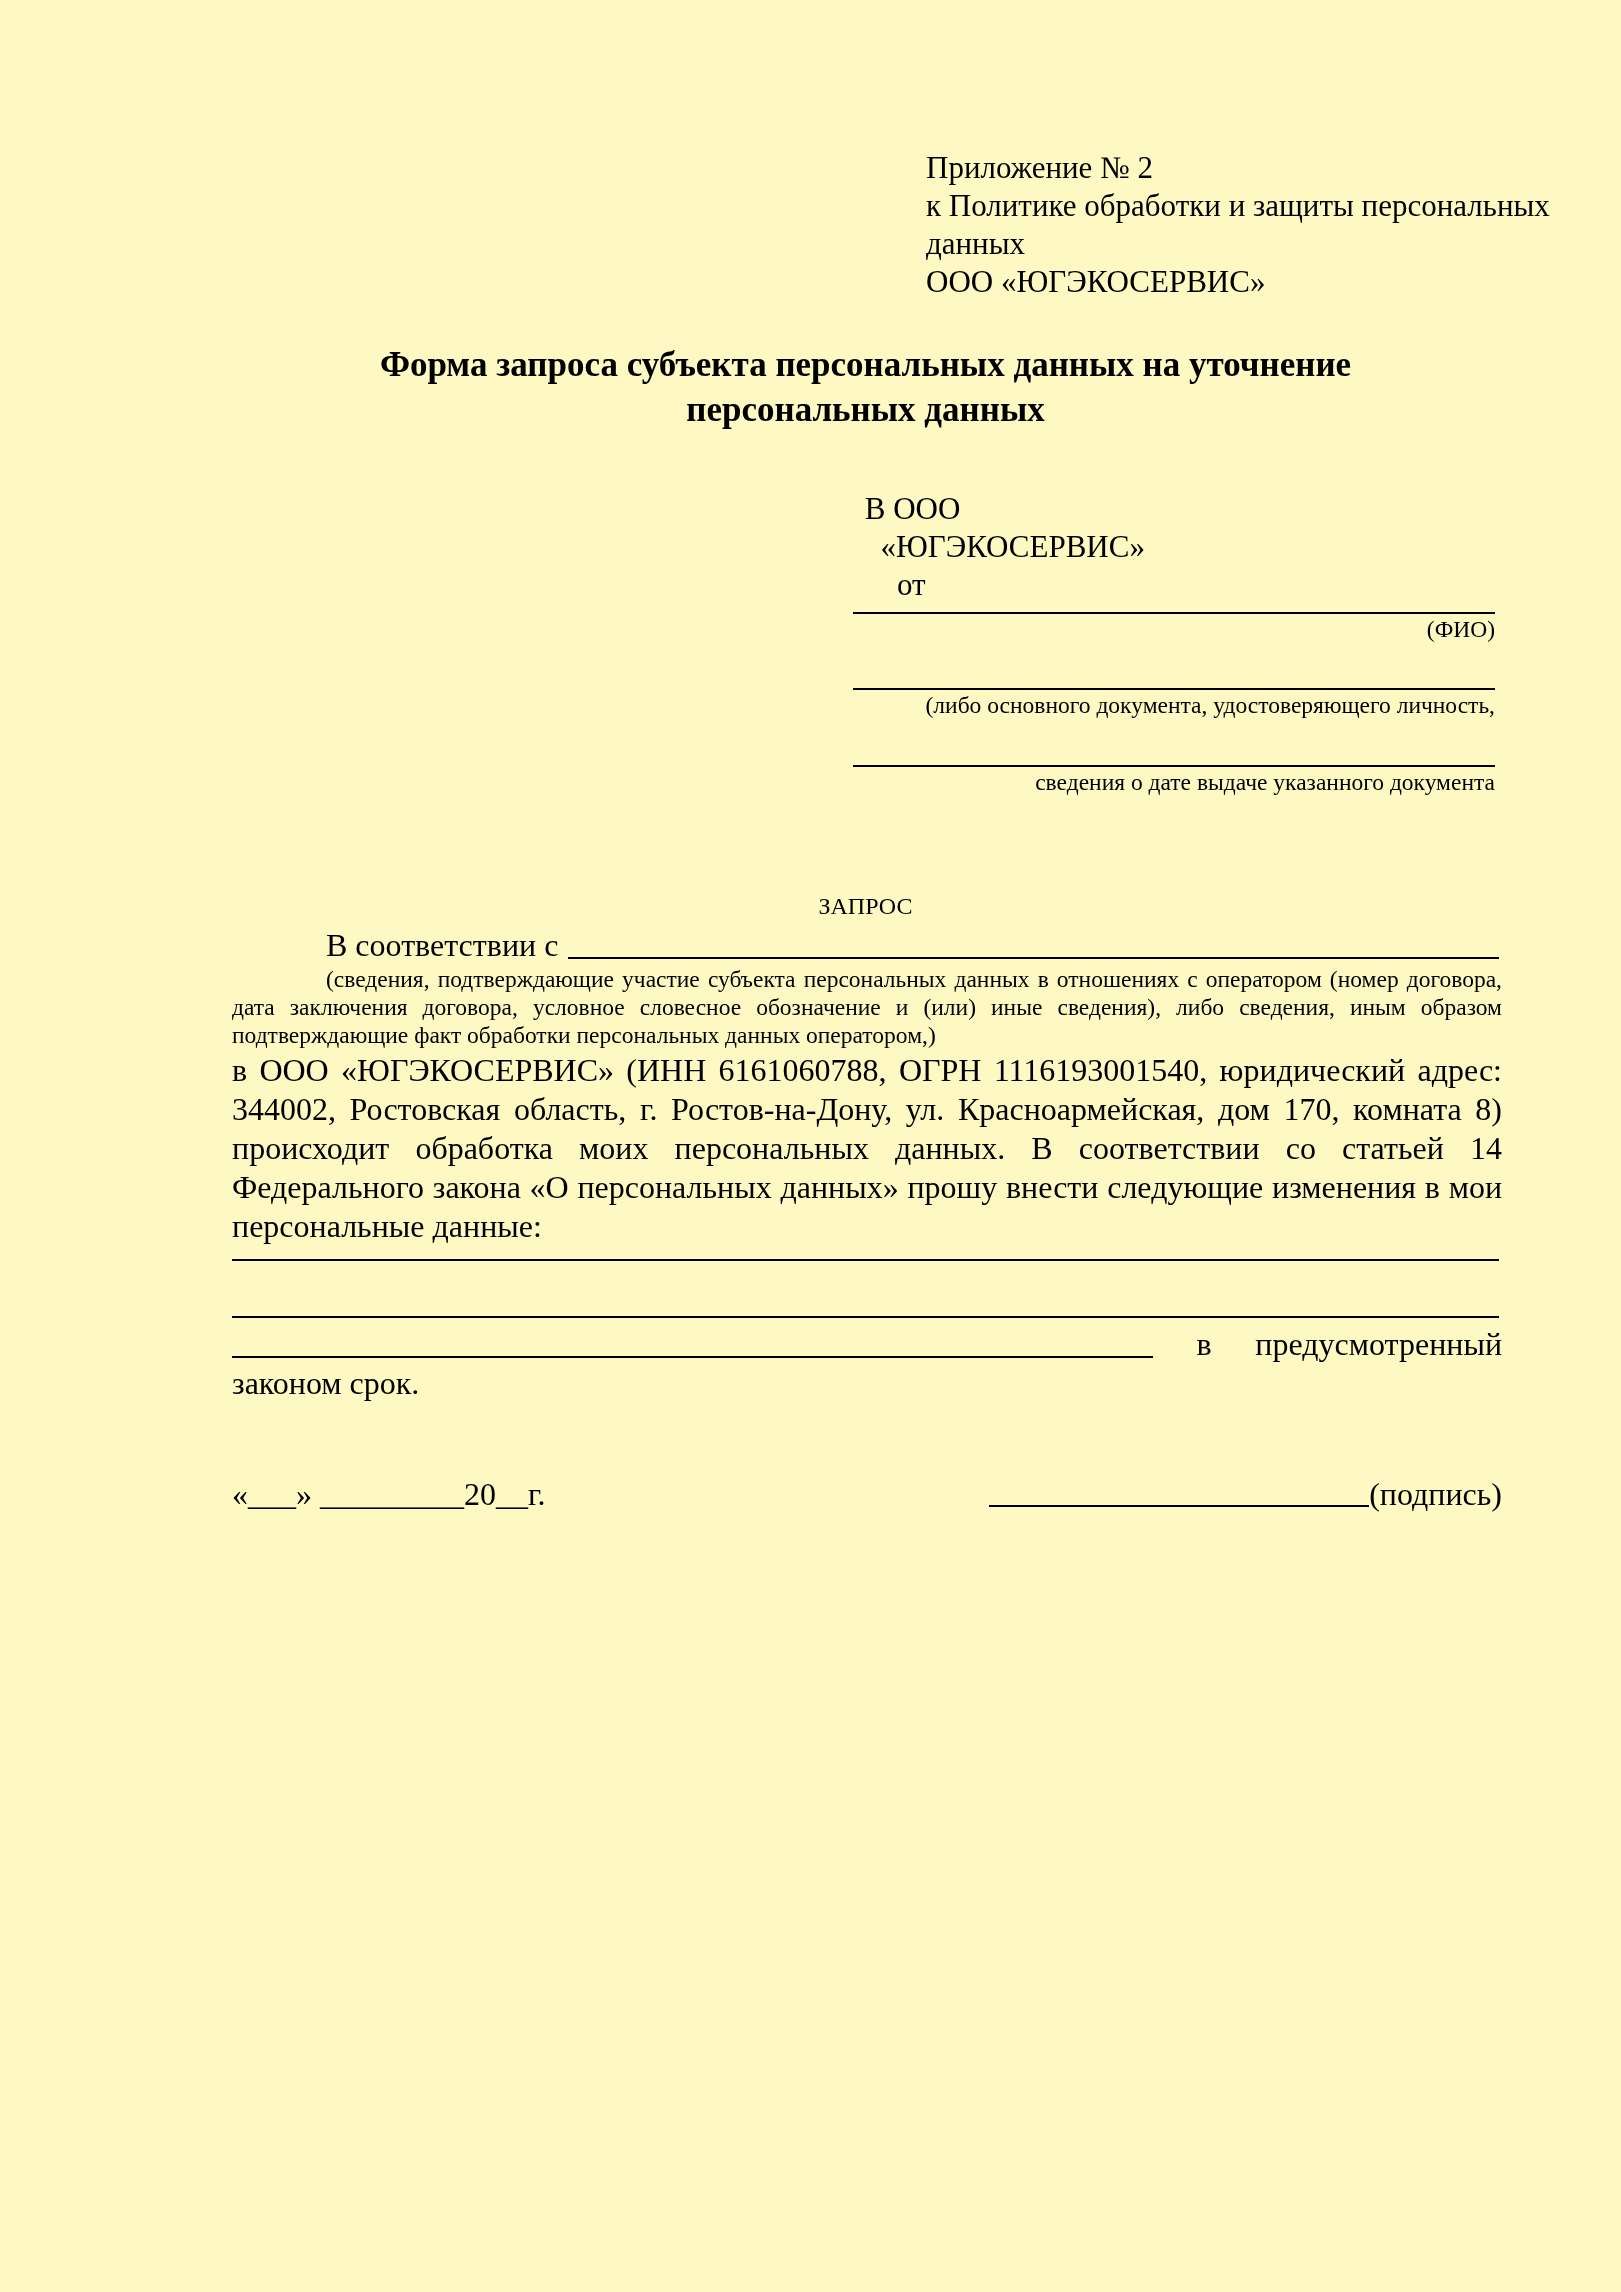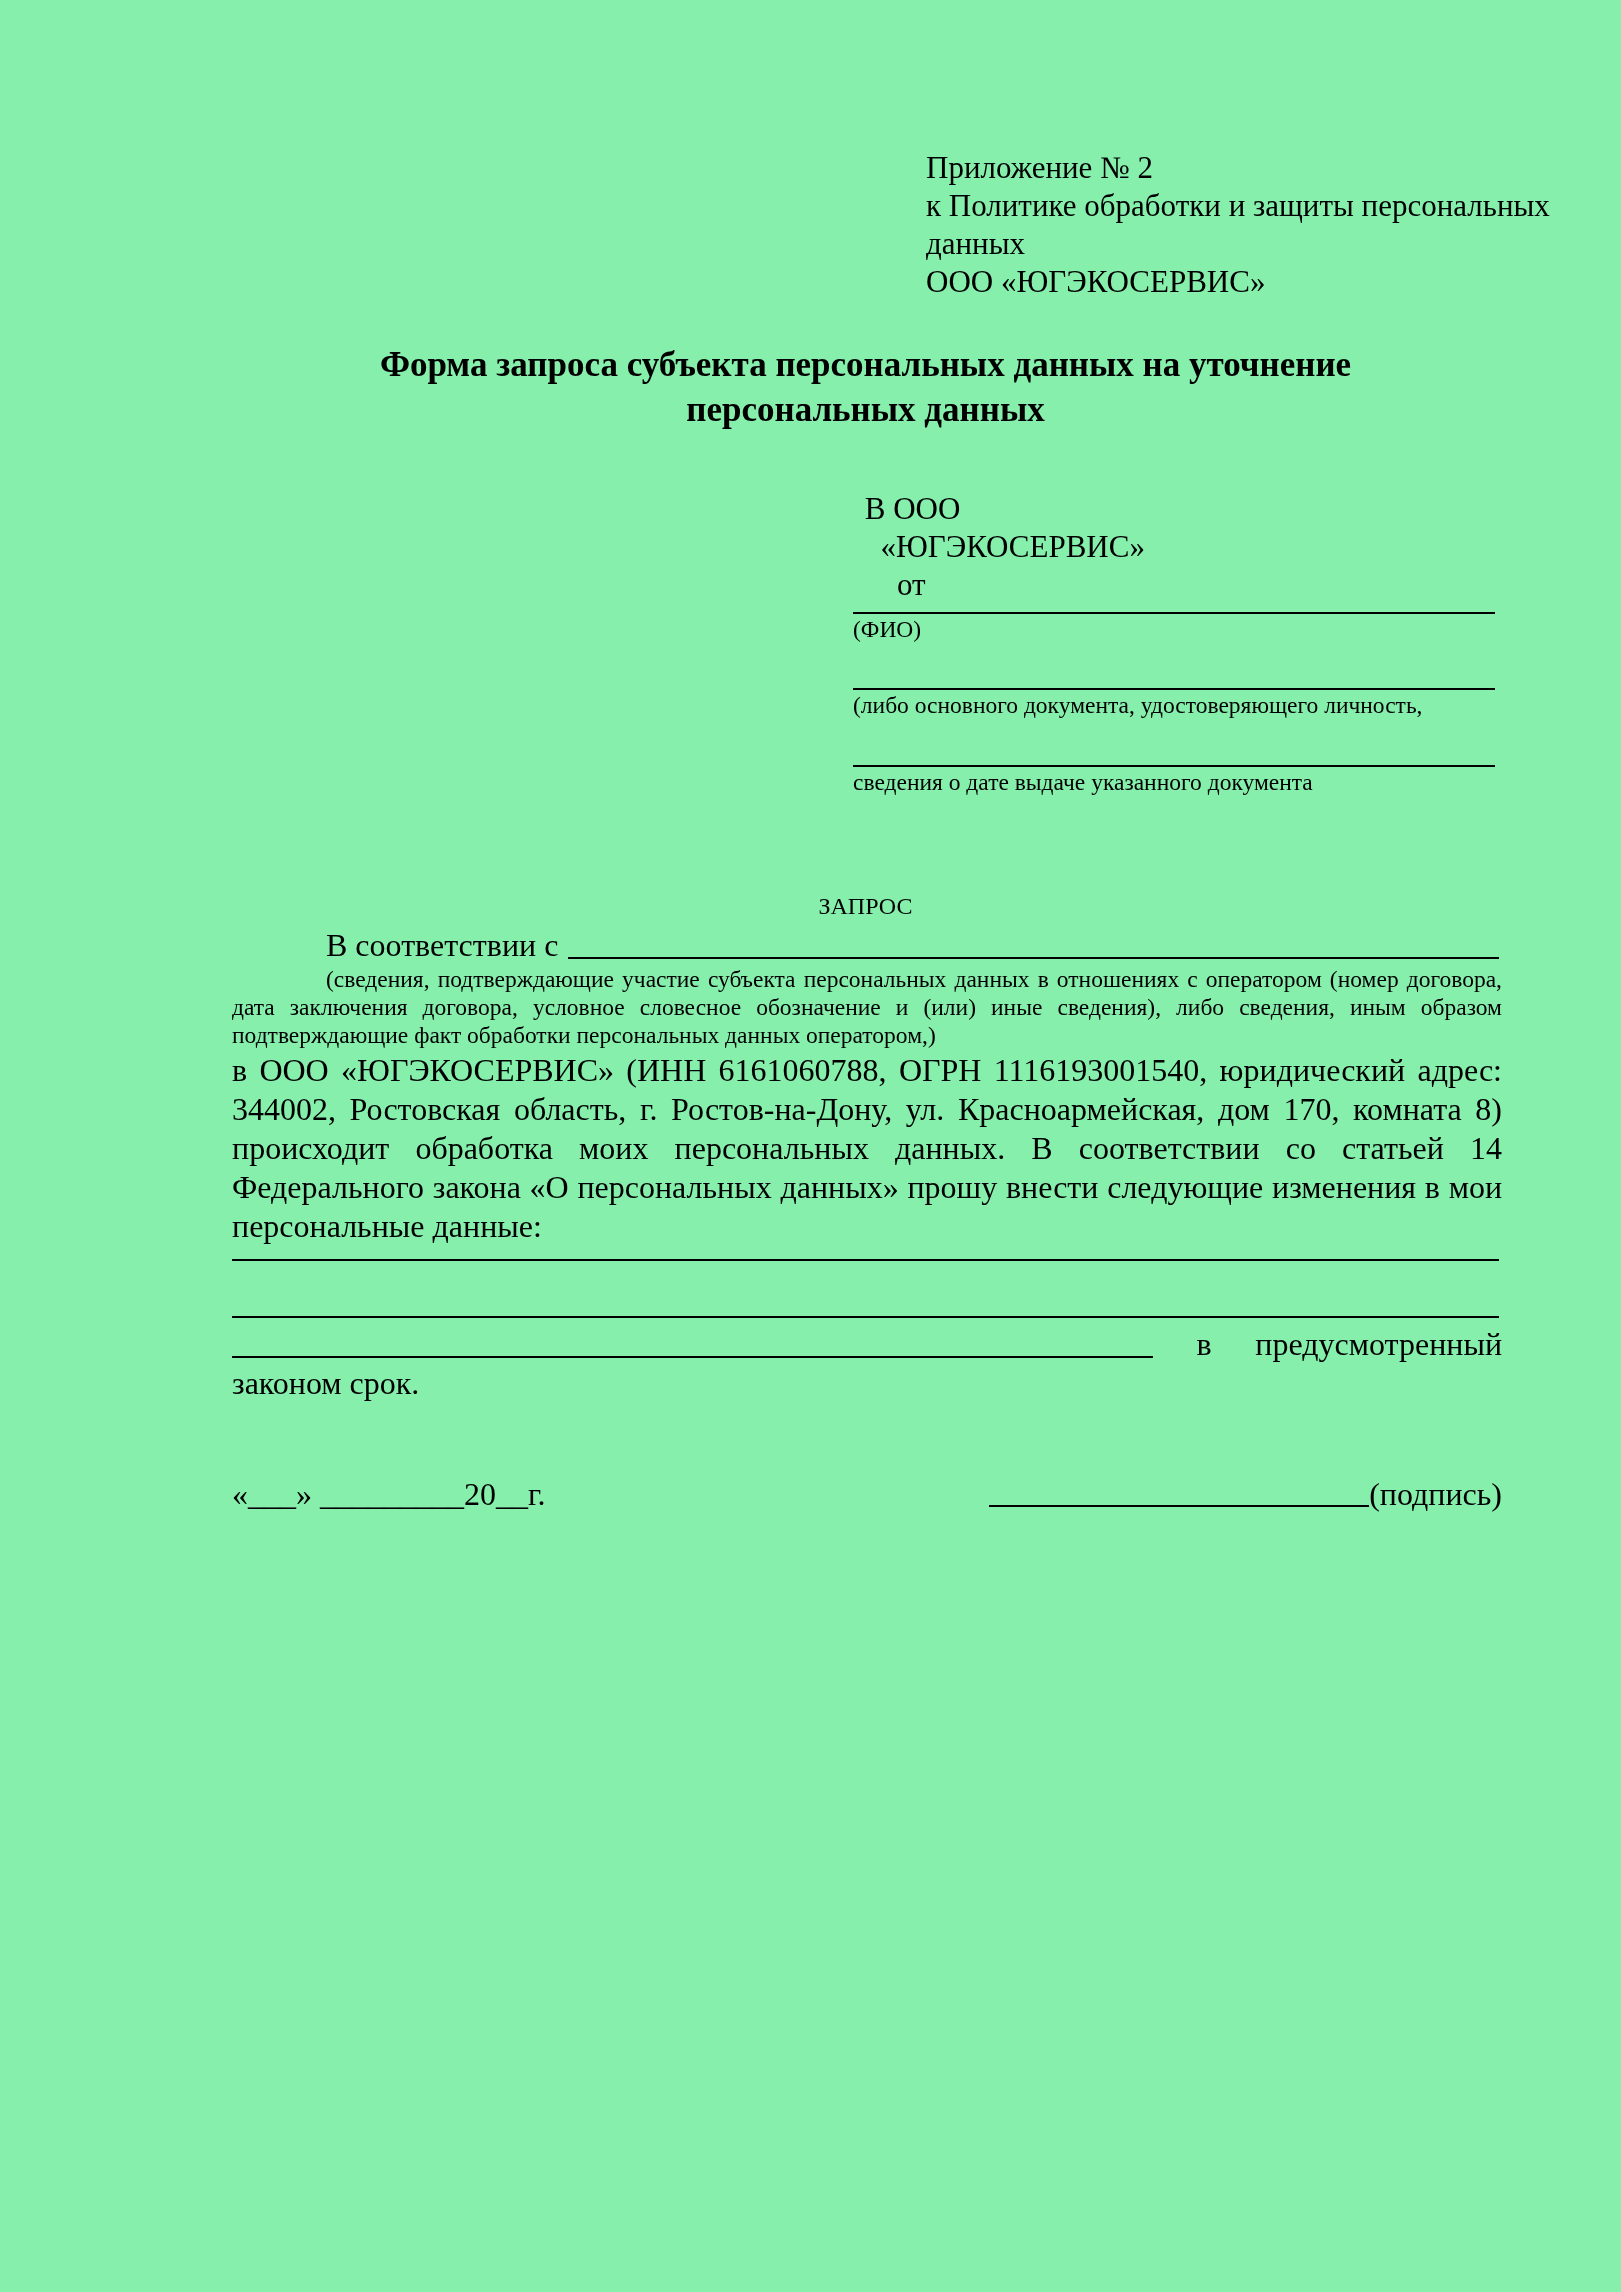--- a/index.html
+++ b/index.html
@@ -4,21 +4,21 @@
 <style>
   html, body {
     margin: 0;
     padding: 0;
     background: #ffffff;
   }
   .page {
     position: relative;
     width: 1621px;
     height: 2293px;
-    background: #86efac;
+    background: #fef9c3;
     color: #000000;
     font-family: "Liberation Serif", "DejaVu Serif", serif;
     overflow: hidden;
   }
   .abs { position: absolute; }
 
   
   .appendix {
     left: 926px;
     top: 149px;
@@ -52,21 +52,21 @@
   .recipient .from { padding-left: 44px; }
   .blank {
     border-bottom: 2px solid #000;
     height: 0;
   }
   .field .blank { margin-top: 45px; }
   .field.first .blank { margin-top: 7.8px; }
   .caption {
     font-size: 23.5px;
     line-height: 27.4px;
-    text-align: left;
+    text-align: right;
     padding-top: 2px;
   }
 
   
   .request-heading {
     left: 232px;
     top: 887px;
     width: 1267px;
     text-align: center;
     font-size: 24px;

